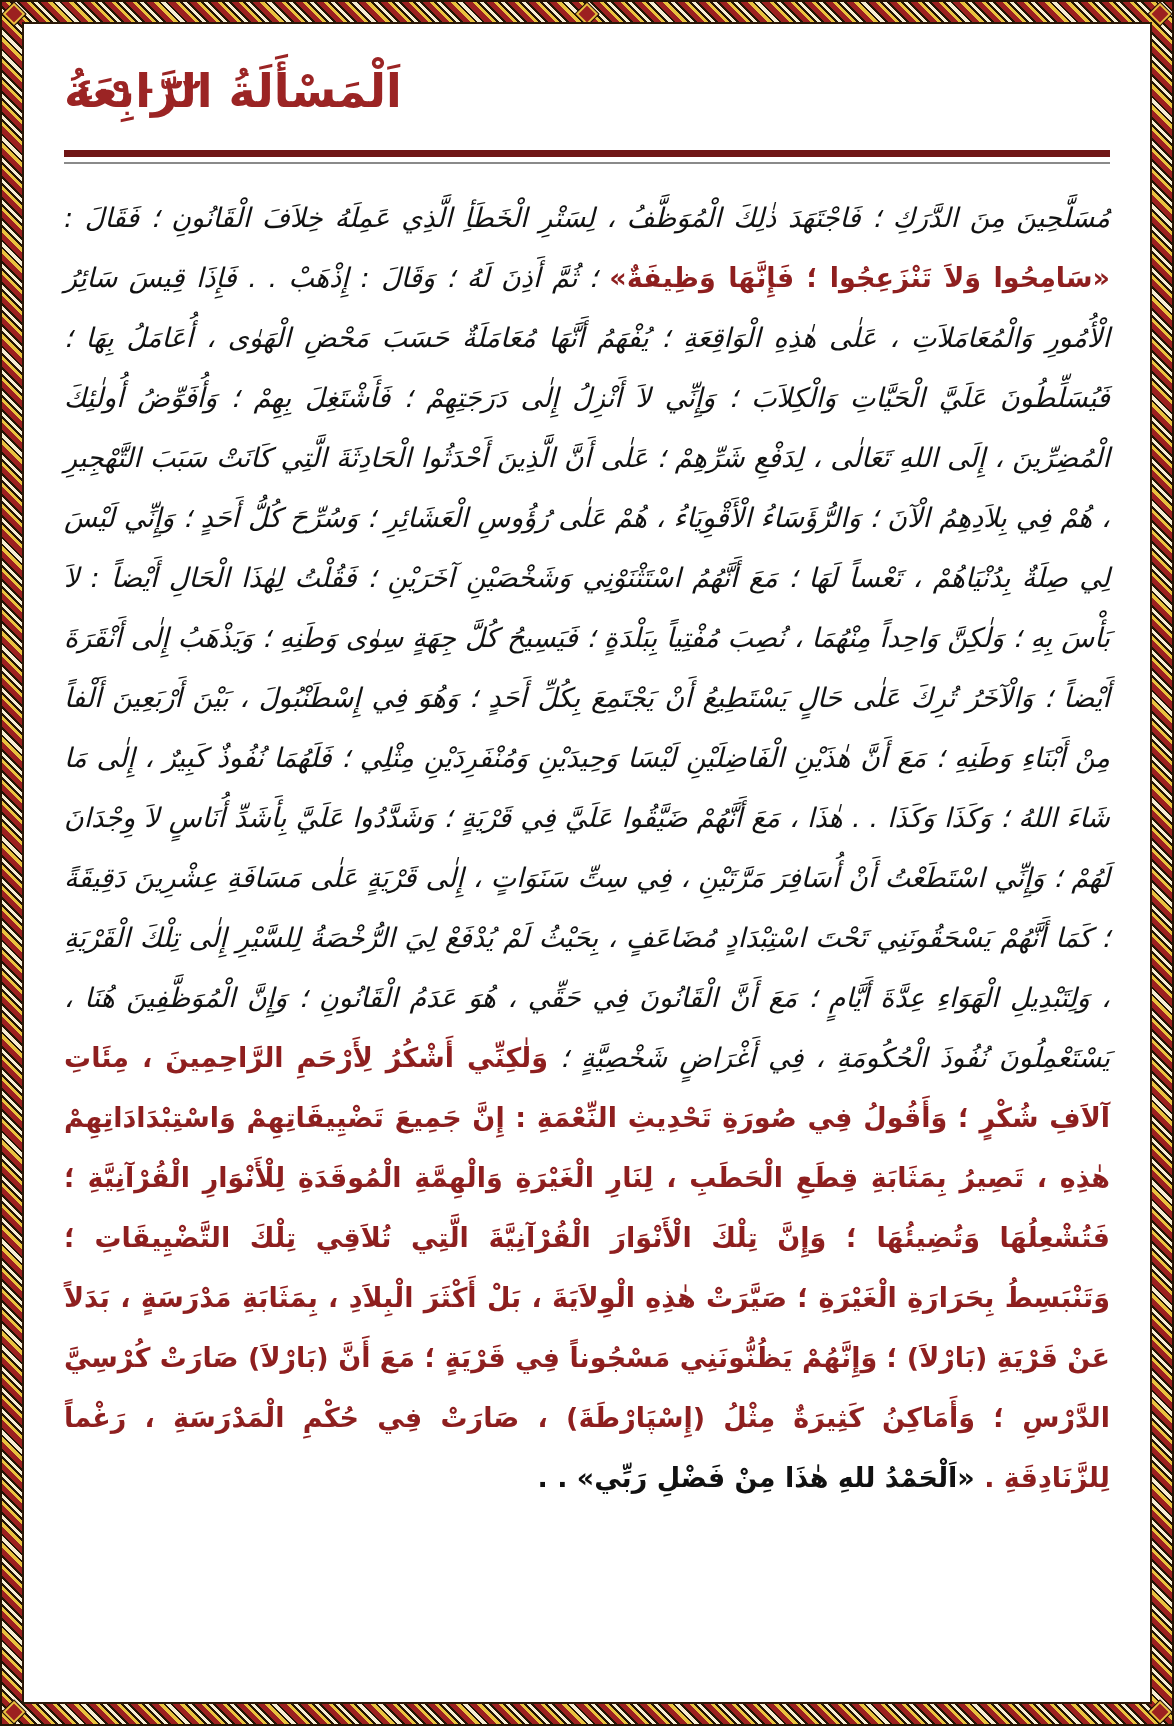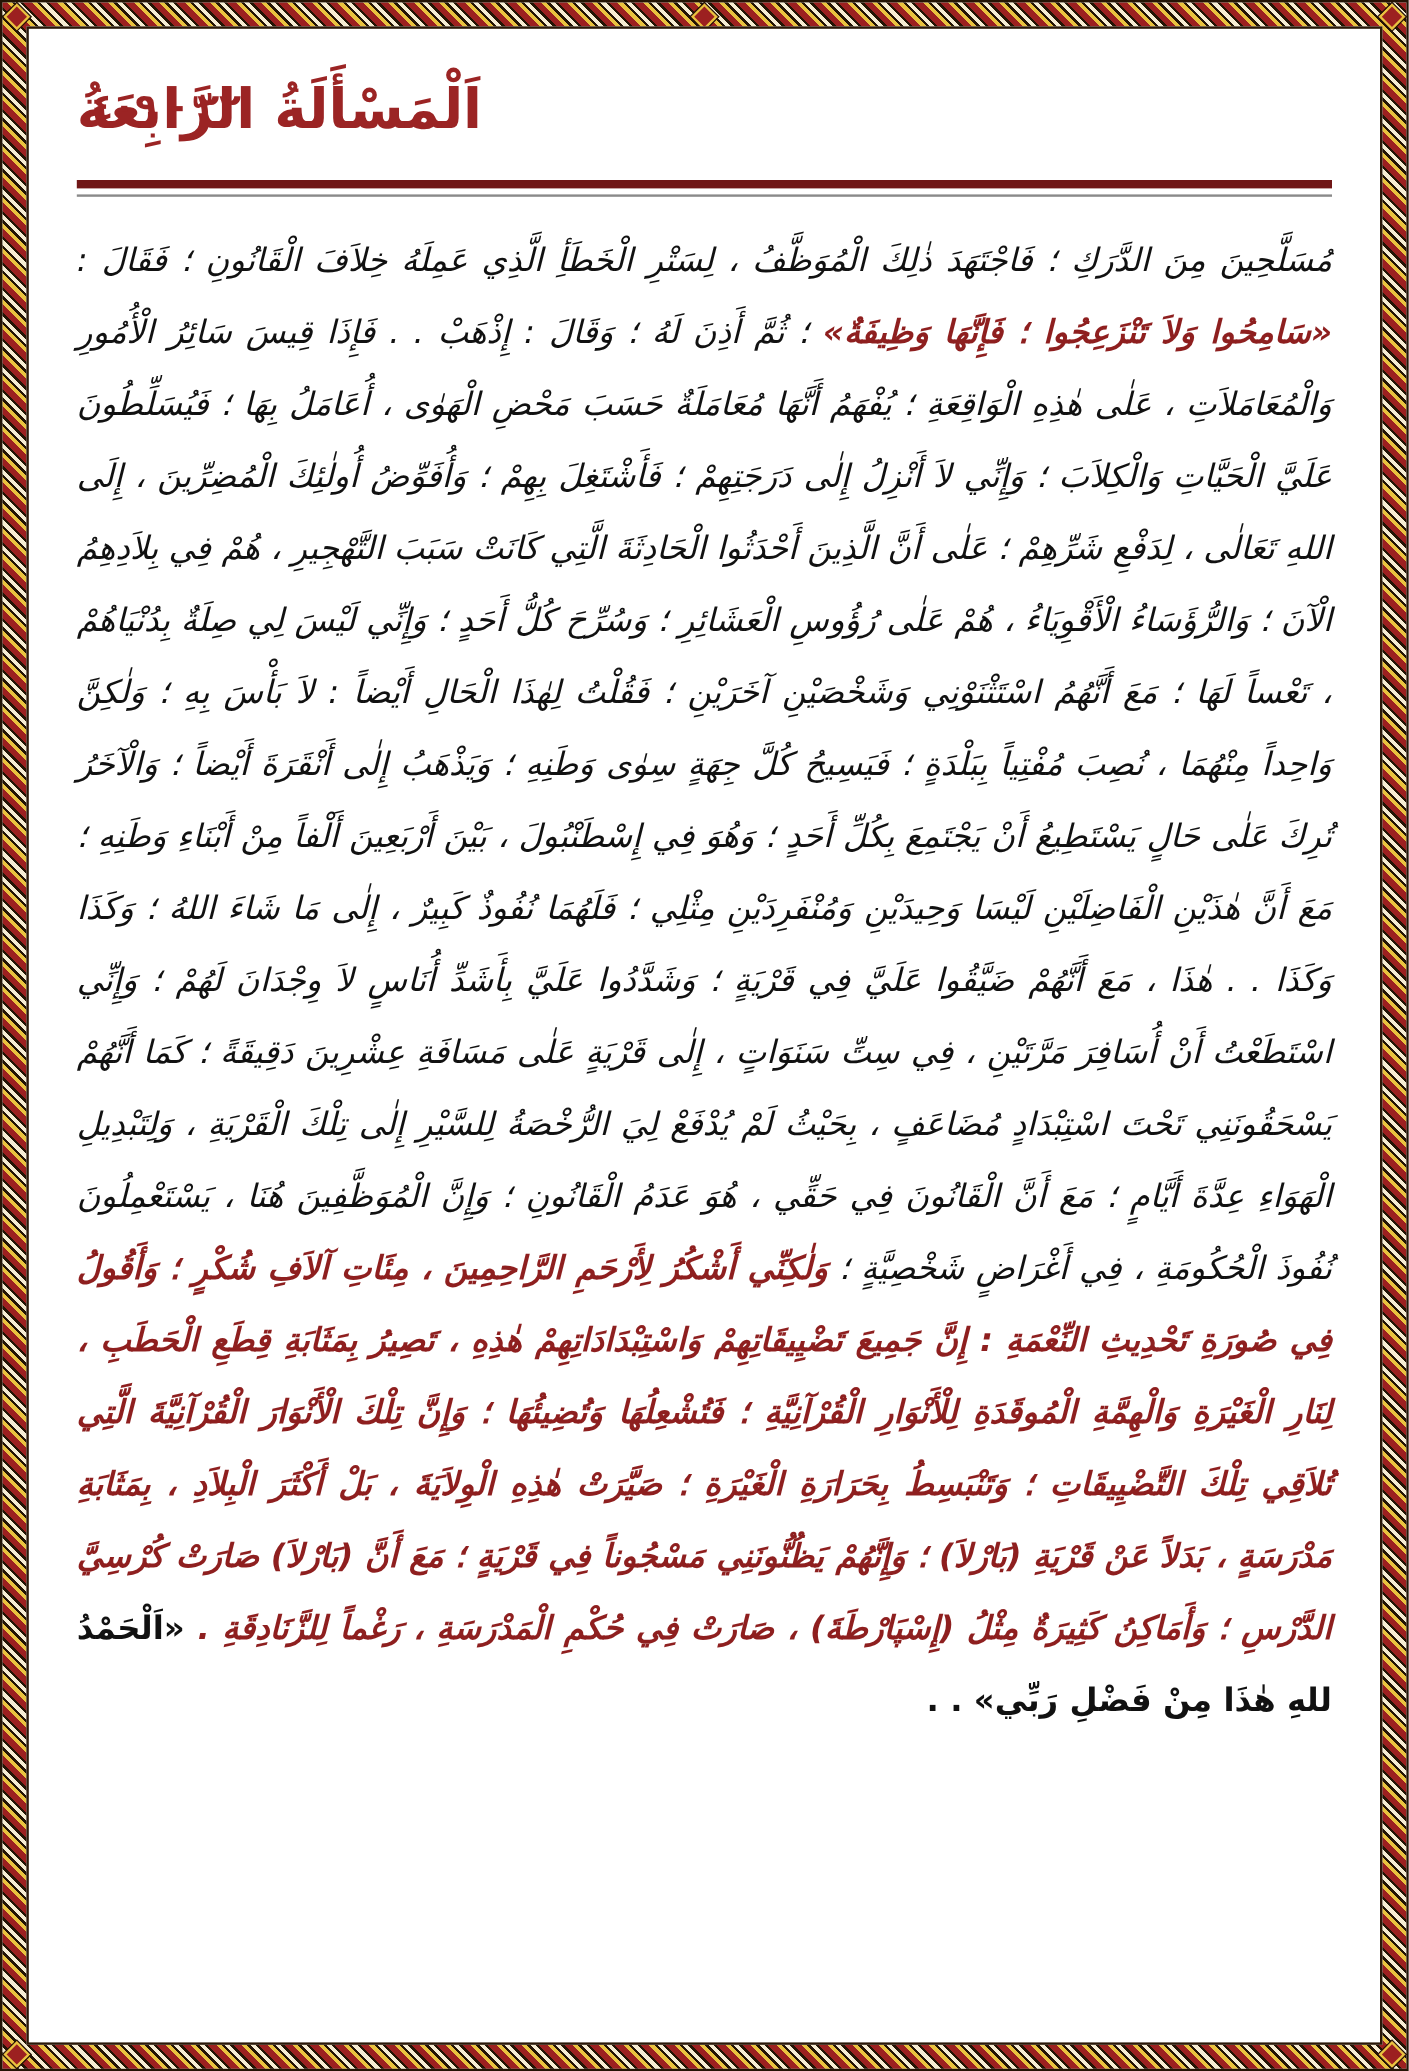--- a/index.html
+++ b/index.html
@@ -62,21 +62,21 @@
     margin-top:12px;
   }
   .body-text{
     margin-top:24px;
     direction:rtl;unicode-bidi:embed;
     text-align:justify;
     font-size:27px;line-height:60px;
     color:var(--ink);
   }
   .seg-black{color:var(--ink);font-style:italic;}
-  .seg-red{color:var(--accent);font-weight:bold;font-style:italic;}
+  .seg-red{color:var(--accent);font-weight:bold;}
   .seg-black-bold{color:var(--ink);font-weight:bold;margin-top:48px;}
 </style>
 </head>
 <body>
 
 <div class="border-band">
   <span class="ornament top-center"></span>
   <span class="ornament corner-tl"></span>
   <span class="ornament corner-tr"></span>
   <span class="ornament corner-bl"></span>

